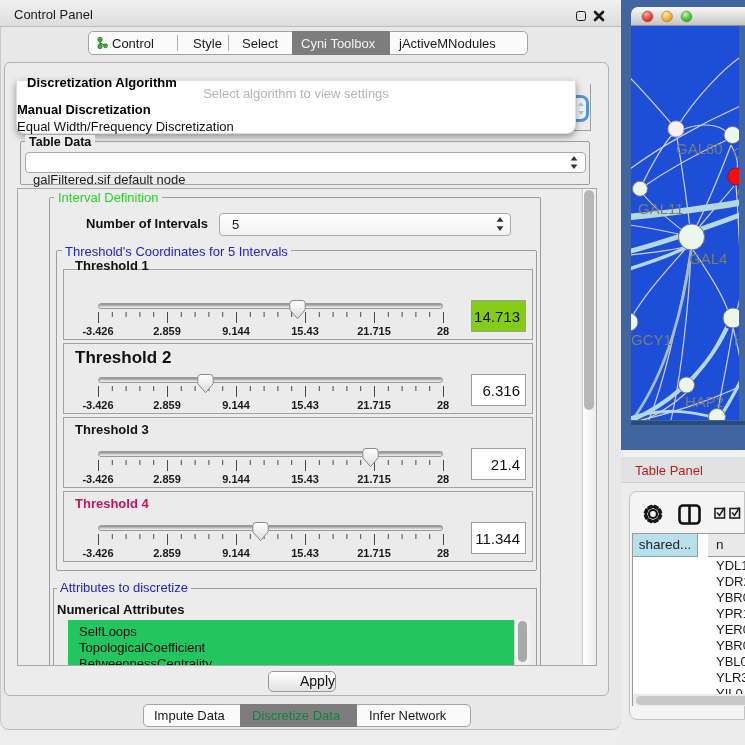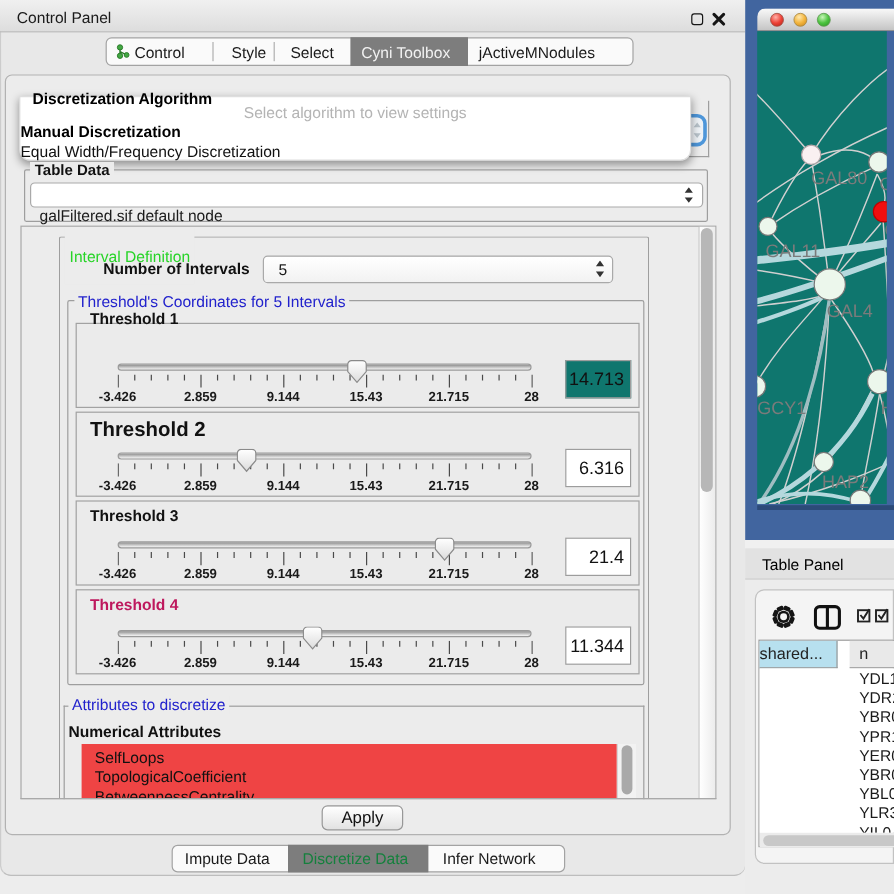--- a/index.html
+++ b/index.html
@@ -56,21 +56,21 @@
 <div class="a t13" style="left:33px;top:172px">galFiltered.sif default node</div>
 <svg class="a" style="left:570px;top:156px" width="8" height="14">
     <path d="M4 0 L7.4 4.6 L.6 4.6 Z M4 13 L7.4 8.6 L.6 8.6 Z" fill="#333"></path>
   </svg>
 
 <div class="a" style="left:17px;top:188px;width:580px;height:478px;border:1px solid #a9a9a9"></div>
 <div class="a" style="left:582px;top:189px;width:14px;height:476px;background:linear-gradient(90deg,#ffffff,#ececec);border-left:1px solid #cccccc"></div>
 <div class="a" style="left:584px;top:190px;width:10px;height:220px;background:#b7b7b7;border-radius:5px"></div>
 
 <div class="a" style="left:49px;top:197px;width:492px;height:468px;border:1px solid #9e9e9e;border-bottom:none;border-radius:2px 2px 0 0"></div>
-<div class="a" style="left:54px;top:190px;background:#ececec;padding:16px 4px;font-size:13px;color:#27d427">Interval Definition</div>
+<div class="a" style="left:54px;top:190px;background:#ececec;padding:0 4px;font-size:13px;color:#27d427">Interval Definition</div>
 <div class="a" style="left:86px;top:216px;font-size:13px;font-weight:bold;color:#111">Number of Intervals</div>
 <div class="a" style="left:219px;top:213px;width:292px;height:23px;background:linear-gradient(#ffffff,#f2f2f2);border:1px solid #a9a9a9;border-radius:4px"></div>
 <div class="a t13" style="left:232px;top:217px">5</div>
 <svg class="a" style="left:496px;top:217px" width="8" height="15">
     <path d="M4 0 L7.4 4.8 L.6 4.8 Z M4 14 L7.4 9.2 L.6 9.2 Z" fill="#333"></path>
   </svg>
 
 <div class="a" style="left:56px;top:250px;width:481px;height:321px;border:1px solid #9e9e9e;border-radius:2px"></div>
 <div class="a" style="left:62px;top:244px;background:#ececec;padding:0 3px;font-size:13px;color:#2222cc">Threshold's Coordinates for 5 Intervals</div>
 
@@ -87,21 +87,21 @@
 <div class="a" style="left:98px;top:303px;width:345px;height:6px;background:linear-gradient(#8d8d8d,#c9c9c9 55%,#f5f5f5);border:1px solid #9a9a9a;border-radius:3px"></div>
 <svg class="a" style="left:98px;top:312px" width="346" height="12">
     <path d="M0.5 0 V11 M14.3 0 V5 M28.1 0 V5 M41.9 0 V5 M55.7 0 V5 M69.5 0 V11 M83.3 0 V5 M97.1 0 V5 M110.9 0 V5 M124.7 0 V5 M138.5 0 V11 M152.3 0 V5 M166.1 0 V5 M179.9 0 V5 M193.7 0 V5 M207.5 0 V11 M221.3 0 V5 M235.1 0 V5 M248.9 0 V5 M262.7 0 V5 M276.5 0 V11 M290.3 0 V5 M304.1 0 V5 M317.9 0 V5 M331.7 0 V5 M345.5 0 V11" stroke="#4a4a4a" stroke-width="1"></path>
   </svg>
 <div class="a" style="left:68px;top:325px;width:60px;text-align:center;font-size:11px;font-weight:bold;color:#1a1a1a">-3.426</div>
 <div class="a" style="left:137px;top:325px;width:60px;text-align:center;font-size:11px;font-weight:bold;color:#1a1a1a">2.859</div>
 <div class="a" style="left:206px;top:325px;width:60px;text-align:center;font-size:11px;font-weight:bold;color:#1a1a1a">9.144</div>
 <div class="a" style="left:275px;top:325px;width:60px;text-align:center;font-size:11px;font-weight:bold;color:#1a1a1a">15.43</div>
 <div class="a" style="left:344px;top:325px;width:60px;text-align:center;font-size:11px;font-weight:bold;color:#1a1a1a">21.715</div>
 <div class="a" style="left:413px;top:325px;width:60px;text-align:center;font-size:11px;font-weight:bold;color:#1a1a1a">28</div>
-<div class="a" style="left:471px;top:300px;width:55px;height:32px;background:#0f766e;border:1px solid #9d9d9d;font-size:15px;line-height:31px;text-align:right;padding-right:5px;color:#111">14.713</div>
+<div class="a" style="left:471px;top:300px;width:55px;height:32px;background:#84cc16;border:1px solid #9d9d9d;font-size:15px;line-height:31px;text-align:right;padding-right:5px;color:#111">14.713</div>
 <svg class="a" style="left:288.5px;top:300px" width="17" height="20">
     <path d="M4 .5 H13 A3.2 3.2 0 0 1 16.2 3.7 V9.7 L8.5 18.7 L.8 9.7 V3.7 A3.2 3.2 0 0 1 4 .5 Z" fill="url(#tg)" stroke="#8a8a8a" stroke-width="1"></path>
   </svg>
 <div class="a" style="left:63px;top:343px;width:470px;height:71px;background:#ebebeb;border:1px solid #a2a2a2"></div>
 <div class="a" style="left:75px;top:348px;font-size:17px;font-weight:bold;color:#111">Threshold 2</div>
 <div class="a" style="left:98px;top:377px;width:345px;height:6px;background:linear-gradient(#8d8d8d,#c9c9c9 55%,#f5f5f5);border:1px solid #9a9a9a;border-radius:3px"></div>
 <svg class="a" style="left:98px;top:386px" width="346" height="12">
     <path d="M0.5 0 V11 M14.3 0 V5 M28.1 0 V5 M41.9 0 V5 M55.7 0 V5 M69.5 0 V11 M83.3 0 V5 M97.1 0 V5 M110.9 0 V5 M124.7 0 V5 M138.5 0 V11 M152.3 0 V5 M166.1 0 V5 M179.9 0 V5 M193.7 0 V5 M207.5 0 V11 M221.3 0 V5 M235.1 0 V5 M248.9 0 V5 M262.7 0 V5 M276.5 0 V11 M290.3 0 V5 M304.1 0 V5 M317.9 0 V5 M331.7 0 V5 M345.5 0 V11" stroke="#4a4a4a" stroke-width="1"></path>
   </svg>
 <div class="a" style="left:68px;top:399px;width:60px;text-align:center;font-size:11px;font-weight:bold;color:#1a1a1a">-3.426</div>
@@ -143,28 +143,28 @@
 <div class="a" style="left:344px;top:547px;width:60px;text-align:center;font-size:11px;font-weight:bold;color:#1a1a1a">21.715</div>
 <div class="a" style="left:413px;top:547px;width:60px;text-align:center;font-size:11px;font-weight:bold;color:#1a1a1a">28</div>
 <div class="a" style="left:471px;top:522px;width:55px;height:32px;background:#fff;border:1px solid #9d9d9d;font-size:15px;line-height:31px;text-align:right;padding-right:5px;color:#111">11.344</div>
 <svg class="a" style="left:251.5px;top:522px" width="17" height="20">
     <path d="M4 .5 H13 A3.2 3.2 0 0 1 16.2 3.7 V9.7 L8.5 18.7 L.8 9.7 V3.7 A3.2 3.2 0 0 1 4 .5 Z" fill="url(#tg)" stroke="#8a8a8a" stroke-width="1"></path>
   </svg>
 
 <div class="a" style="left:53px;top:588px;width:484px;height:78px;border:1px solid #9e9e9e;border-bottom:none"></div>
 <div class="a" style="left:57px;top:580px;background:#ececec;padding:0 3px;font-size:13px;color:#2222cc">Attributes to discretize</div>
 <div class="a" style="left:57px;top:602px;font-size:13px;font-weight:bold;color:#111">Numerical Attributes</div>
-<div class="a" style="left:68px;top:620px;width:462px;height:45px;background:#ef4444;overflow:hidden">
+<div class="a" style="left:68px;top:620px;width:462px;height:45px;background:#22c55e;overflow:hidden">
 <div style="padding:4px 0 0 11px;font-size:13px;line-height:16px;color:#111">SelfLoops<br>TopologicalCoefficient<br>BetweennessCentrality</div>
 </div>
 <div class="a" style="left:514px;top:620px;width:16px;height:45px;background:#f2f2f2;border-left:1px solid #d5d5d5"></div>
 <div class="a" style="left:518px;top:621px;width:9px;height:41px;background:#a9a9a9;border-radius:4.5px"></div>
 <div class="a" style="left:17px;top:665px;width:580px;height:1px;background:#a9a9a9"></div>
 
-<div class="a" style="left:268px;top:671px;width:68px;height:21px;background:linear-gradient(#ffffff,#e2e2e2);border:1px solid #989898;border-radius:5px;text-align:center;font-size:14px;line-height:19px;color:#111">Apply</div>
+<div class="a" style="left:268px;top:671px;width:68px;height:21px;background:linear-gradient(#ffffff,#e2e2e2);border:1px solid #989898;border-radius:5px;text-align:right;font-size:14px;line-height:19px;color:#111">Apply</div>
 
 <div class="a" style="left:143px;top:704px;width:328px;height:23px;background:#fafafa;border:1px solid #a3a3a3;border-radius:5px"></div>
 <div class="a" style="left:240px;top:704px;width:117px;height:23px;background:#7d7d7d"></div>
 <div class="a t13" style="left:154px;top:708px">Impute Data</div>
 <div class="a t13" style="left:252px;top:708px;color:#15803d">Discretize Data</div>
 <div class="a t13" style="left:369px;top:708px">Infer Network</div>
 
 <div class="a" style="left:621px;top:0;width:124px;height:745px;background:#ececec"></div>
 <div class="a" style="left:621px;top:0;width:124px;height:450px;background:#41659f"></div>
 <div class="a" style="left:631px;top:421px;width:114px;height:4px;background:#2c4a78"></div>
@@ -184,21 +184,21 @@
 <radialGradient id="gg" cx=".4" cy=".3" r=".9">
         <stop offset="0" stop-color="#c8f5b8"></stop>
         <stop offset=".5" stop-color="#4cc340"></stop>
         <stop offset="1" stop-color="#27941f"></stop>
       </radialGradient>
 </defs>
 <circle cx="7.5" cy="6.5" r="5.4" fill="url(#rg)" stroke="#a05248" stroke-width=".7"></circle>
 <circle cx="27" cy="6.5" r="5.4" fill="url(#yg)" stroke="#a88844" stroke-width=".7"></circle>
 <circle cx="46.5" cy="6.5" r="5.4" fill="url(#gg)" stroke="#5e9952" stroke-width=".7"></circle>
 </svg>
-<div class="a" style="left:631px;top:26px;width:108px;height:394px;background:#0f766e;overflow:hidden">
+<div class="a" style="left:631px;top:26px;width:108px;height:394px;background:#1d4ed8;overflow:hidden">
 <svg width="114" height="394" style="font-family:'Liberation Sans',sans-serif">
 <g stroke="#d0d0d0" stroke-width="1.2" fill="none">
 <path d="M45 103 C65 70 95 40 114 28"></path>
 <path d="M45 103 C25 80 10 62 -5 48"></path>
 <path d="M-10 150 C25 122 75 95 114 78"></path>
 <path d="M60 211 C56 175 50 135 46 112"></path>
 <path d="M60 211 C75 192 95 170 103 160"></path>
 <path d="M60 211 C76 180 92 140 100 119"></path>
 <path d="M60 211 C40 196 20 178 12 168"></path>
 <path d="M60 211 C35 205 8 200 -10 198"></path>
@@ -246,21 +246,21 @@
 <text x="7" y="188">GAL11</text>
 <text x="58" y="238">GAL4</text>
 <text x="103" y="319">H</text>
 <text x="0" y="319">GCY1</text>
 <text x="54" y="381">HAP2</text>
 </g>
 </svg>
 </div>
 <div class="a" style="left:621px;top:450px;width:124px;height:7px;background:#f0f0f0"></div>
 <div class="a" style="left:621px;top:457px;width:124px;height:26px;background:#e2e2e2;border-bottom:1px solid #d0d0d0"></div>
-<div class="a" style="left:635px;top:463px;font-size:13px;color:#000000">Table Panel</div>
+<div class="a" style="left:635px;top:463px;font-size:13px;color:#b91c1c">Table Panel</div>
 
 <div class="a" style="left:629px;top:491px;width:116px;height:229px;background:#f4f4f4;border:1px solid #c2c2c2;border-radius:8px 0 0 8px"></div>
 <svg class="a" style="left:643px;top:504px" width="21" height="21">
     <rect x="-1.9" y="-2.9" width="3.8" height="5.8" rx="1.2" transform="translate(16.74 12.79) rotate(22.5)" fill="#151515"></rect>
     <rect x="-1.9" y="-2.9" width="3.8" height="5.8" rx="1.2" transform="translate(12.79 16.74) rotate(67.5)" fill="#151515"></rect>
     <rect x="-1.9" y="-2.9" width="3.8" height="5.8" rx="1.2" transform="translate(7.21 16.74) rotate(112.5)" fill="#151515"></rect>
     <rect x="-1.9" y="-2.9" width="3.8" height="5.8" rx="1.2" transform="translate(3.26 12.79) rotate(157.5)" fill="#151515"></rect>
     <rect x="-1.9" y="-2.9" width="3.8" height="5.8" rx="1.2" transform="translate(3.26 7.21) rotate(202.5)" fill="#151515"></rect>
     <rect x="-1.9" y="-2.9" width="3.8" height="5.8" rx="1.2" transform="translate(7.21 3.26) rotate(247.5)" fill="#151515"></rect>
     <rect x="-1.9" y="-2.9" width="3.8" height="5.8" rx="1.2" transform="translate(12.79 3.26) rotate(292.5)" fill="#151515"></rect>
@@ -273,19 +273,19 @@
     <path d="M11.5 2 V19" stroke="#111" stroke-width="2.6"></path>
   </svg>
 <svg class="a" style="left:714px;top:507px" width="28" height="12">
     <g fill="none" stroke="#222" stroke-width="1.6">
       <rect x="1" y="1.5" width="9.5" height="9.5"></rect>
       <rect x="16" y="1.5" width="9.5" height="9.5"></rect>
       <path d="M3 5.5 L5.5 8.5 L10.5 0.5 M18 5.5 L20.5 8.5 L25.5 0.5"></path>
     </g>
   </svg>
 <div class="a" style="left:632px;top:533px;width:113px;height:173px;border:1px solid #9a9a9a;background:#fff"></div>
-<div class="a" style="left:633px;top:534px;width:65px;height:23px;background:#b7e0ef;border-right:1px solid #9a9a9a;border-bottom:1px solid #9a9a9a;font-size:13.5px;line-height:22px;color:#222">shared...</div>
+<div class="a" style="left:633px;top:534px;width:65px;height:23px;background:#b7e0ef;border-right:1px solid #9a9a9a;border-bottom:1px solid #9a9a9a;text-align:center;font-size:13.5px;line-height:22px;color:#222">shared...</div>
 <div class="a" style="left:708px;top:534px;width:37px;height:23px;background:#e9e9e9;border-bottom:1px solid #9a9a9a;font-size:13.5px;line-height:22px;color:#222;padding-left:8px">n</div>
 <div class="a" style="left:633px;top:557px;width:112px;height:137px;background:#fff;overflow:hidden;font-size:13px;line-height:16px;color:#1a1a1a">
 <div style="position:absolute;left:83px;top:1px">YDL1...<br>YDR2...<br>YBR0...<br>YPR1...<br>YER0...<br>YBR0...<br>YBL0...<br>YLR3...<br>YIL0...</div>
 </div>
 <div class="a" style="left:633px;top:694px;width:112px;height:12px;background:#ebebeb"></div>
 <div class="a" style="left:636px;top:696px;width:109px;height:9px;background:#c8c8c8;border-radius:4.5px 0 0 4.5px"></div>
 
 </body></html>

